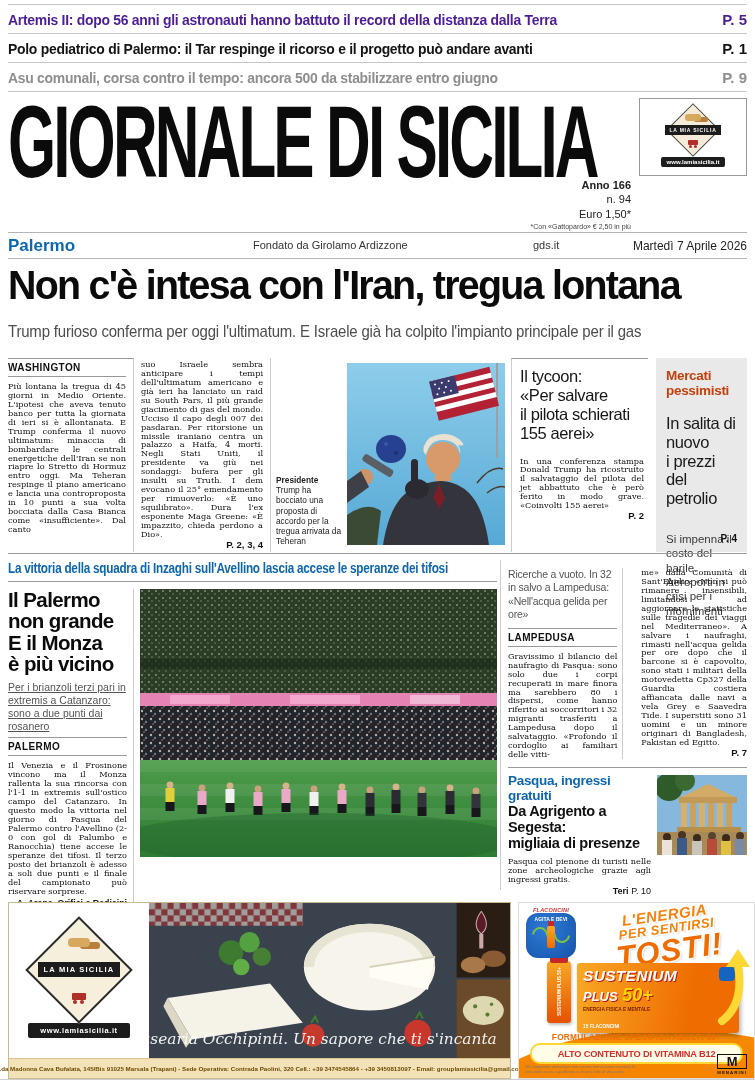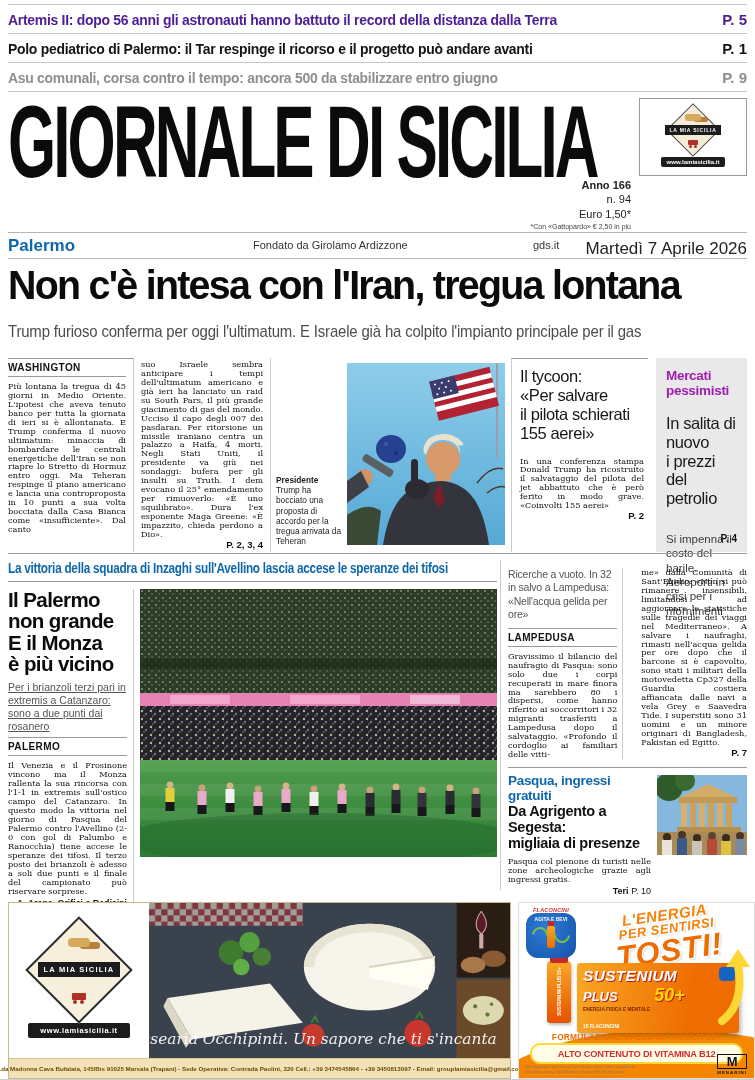--- a/index.html
+++ b/index.html
@@ -26,42 +26,42 @@
   .dm-cheese{position:absolute;top:7px;width:16px;height:7px;border-radius:3px;background:#d7a95e;box-shadow:8px 2px 0 -1px #b8803c;}
   .dm-bar{position:relative;z-index:2;background:#1c1c1c;color:#fff;font-size:5px;font-weight:700;letter-spacing:.8px;padding:2px 4px;white-space:nowrap;}
   .dm-cart{position:absolute;bottom:8px;width:10px;height:5px;background:#b03028;border-radius:1px;}
   .dm-cart::after{content:"";position:absolute;left:1px;bottom:-3px;width:3px;height:3px;border-radius:50%;background:#b03028;box-shadow:5px 0 0 #b03028;}
   .mast-ad-url{background:#1c1c1c;color:#fff;font-size:6px;font-weight:700;padding:2px 6px;border-radius:2px;white-space:nowrap;}
   
   .folio{position:absolute;top:232px;left:8px;right:8px;height:25px;border-top:1px solid #b5b5b5;border-bottom:1px solid #b5b5b5;}
   .folio-city{position:absolute;left:0;top:3px;font-size:17px;font-weight:800;color:#0e67ad;}
   .folio-founded{position:absolute;left:245px;top:6px;font-size:11px;color:#333;}
   .folio-site{position:absolute;left:525px;top:6px;font-size:11px;color:#333;}
-  .folio-date{position:absolute;right:0;top:6px;font-size:17px;color:#222;}
+  .folio-date{position:absolute;right:0;top:6px;font-size:12px;color:#222;}
   
   .lead-h{position:absolute;top:262px;left:8px;right:8px;font-size:41px;font-weight:800;letter-spacing:-1.8px;white-space:nowrap;
           transform:scaleX(.96);transform-origin:left center;color:#0b0b0b;}
   .lead-deck{position:absolute;top:322px;left:8px;font-size:17px;color:#4d4d4d;letter-spacing:-.2px;white-space:nowrap;
              transform:scaleX(.88);transform-origin:left center;}
   .lead{position:absolute;top:358px;left:8px;right:8px;height:194px;display:flex;}
   .serif{font-family:"DejaVu Serif",serif;font-size:8.2px;line-height:1.09;text-align:justify;color:#101010;}
   .kicker{font-size:10px;font-weight:800;letter-spacing:.4px;padding:3px 0 3px;border-bottom:1px solid #999;margin-bottom:5px;color:#111;}
   .lcol1{width:118px;border-top:1px solid #999;border-right:1px solid #ccc;padding-right:7px;overflow:hidden;}
   .lcol2{width:122px;padding:2px 7px 0;border-right:1px solid #ccc;position:relative;overflow:hidden;}
   .pgref{font-weight:700;font-size:9.5px;text-align:right;font-family:"Liberation Sans",sans-serif;}
   .lcap{width:66px;padding:0 5px;position:relative;}
   .capt{position:absolute;bottom:6px;left:5px;right:3px;font-size:8.3px;line-height:1.22;color:#222;}
   .capt .cb{font-weight:800;display:block;}
   .lphoto{width:158px;height:182px;margin-top:5px;}
   .lphoto svg{display:block;width:100%;height:100%;}
   .ltyc{width:124px;border-left:1px solid #ccc;margin-left:6px;padding:0 4px 0 8px;border-top:1px solid #999;position:relative;overflow:hidden;}
   .tyc-h{font-size:16.5px;line-height:1.16;font-weight:400;letter-spacing:-.4px;color:#161616;white-space:pre-line;padding-top:8px;}
   .ltyc .serif{margin-top:13px;}
   .lmkt{flex:1;background:#e9e9e9;margin-left:8px;padding:10px 10px 8px;position:relative;}
-  .mkt-k{color:#a21caf;font-weight:800;font-size:13.5px;letter-spacing:-.3px;}
+  .mkt-k{color:#c2410c;font-weight:800;font-size:13.5px;letter-spacing:-.3px;}
   .mkt-h{font-size:16.5px;line-height:1.14;font-weight:400;letter-spacing:-.4px;color:#1a1a1a;white-space:pre-line;margin-top:16px;}
   .mkt-b{font-size:11.5px;color:#3a3a3a;line-height:1.25;margin-top:24px;}
   .mkt-p{position:absolute;bottom:8px;right:10px;font-weight:700;font-size:10px;}
   .rule-mid{position:absolute;left:8px;right:8px;top:553px;height:1px;background:#9a9a9a;}
   .vdiv{position:absolute;left:500px;top:560px;width:1px;height:330px;background:#ccc;}
   
   .sport{position:absolute;left:8px;top:559px;width:489px;}
   .sp-kick{color:#0e67ad;font-weight:800;font-size:14px;letter-spacing:-.3px;white-space:nowrap;display:inline-block;
            transform:scaleX(.84);transform-origin:left center;}
   .sp-rule{height:1px;background:#999;margin-top:4px;}
@@ -126,21 +126,21 @@
   .sl2{font-size:13px;letter-spacing:.5px;}
   .sl3{font-size:31px;color:#ef6c00;letter-spacing:1px;}
   .pshot{position:absolute;left:20px;top:52px;width:205px;height:72px;z-index:2;}
   .pbottle{position:absolute;left:8px;top:6px;width:24px;height:62px;background:linear-gradient(#f9a825,#e65100);border-radius:4px 4px 3px 3px;box-shadow:1px 2px 3px rgba(0,0,0,.25);}
   .pbottle::before{content:"";position:absolute;left:3px;top:-8px;width:18px;height:10px;background:#c62828;border-radius:2px;}
   .pbottle-t{position:absolute;left:-16px;top:28px;transform:rotate(-90deg);font-size:4.5px;font-weight:800;color:#fff;white-space:nowrap;width:56px;text-align:center;}
   .pbox{position:absolute;left:38px;top:8px;width:150px;height:62px;background:linear-gradient(100deg,#f9a825,#ef6c00 70%);
         border-radius:3px;box-shadow:2px 3px 4px rgba(0,0,0,.3);padding:4px 6px;overflow:hidden;}
   .pbox-name{font-weight:800;font-style:italic;font-size:15.5px;color:#fff;letter-spacing:.3px;text-shadow:1px 1px 0 #b71c1c;}
   .pbox-plus{font-weight:800;font-style:italic;font-size:13px;color:#fff;text-shadow:1px 1px 0 #b71c1c;}
-  .pbox-50{font-weight:800;font-style:italic;font-size:18px;color:#ffd600;text-shadow:1px 1px 0 #b71c1c;margin-left:32px;}
+  .pbox-50{font-weight:800;font-style:italic;font-size:18px;color:#ffd600;text-shadow:1px 1px 0 #b71c1c;}
   .pbox-sub{font-size:4.8px;font-weight:800;color:#7a1f00;margin-top:1px;}
   .pbox-n{position:absolute;left:6px;bottom:4px;font-size:4.8px;font-weight:800;color:#fff;}
   .pbox-badge{position:absolute;right:4px;top:4px;width:16px;height:14px;background:#1565c0;border-radius:4px;}
   .parrow{position:absolute;right:-12px;top:-6px;width:40px;height:78px;}
   .adl1{position:absolute;left:0;right:0;top:129px;text-align:center;color:#ef6c00;font-weight:800;font-size:8.4px;letter-spacing:.2px;z-index:3;}
   .pill{position:absolute;left:11px;right:11px;top:140px;height:17px;background:#fffde7;border:2px solid #fdd835;border-radius:10px;
         color:#d32f2f;font-weight:800;font-size:9.3px;display:flex;align-items:center;justify-content:center;z-index:3;letter-spacing:-.2px;white-space:nowrap;}
   .ad2-disc{position:absolute;left:6px;bottom:3px;width:118px;font-size:4.3px;color:#777;line-height:1.3;z-index:3;}
   .menarini{position:absolute;right:7px;bottom:3px;text-align:center;z-index:3;color:#111;}
   .menarini .mm{font-size:13px;font-weight:800;line-height:1;border:1px solid #111;padding:0 2px;}

